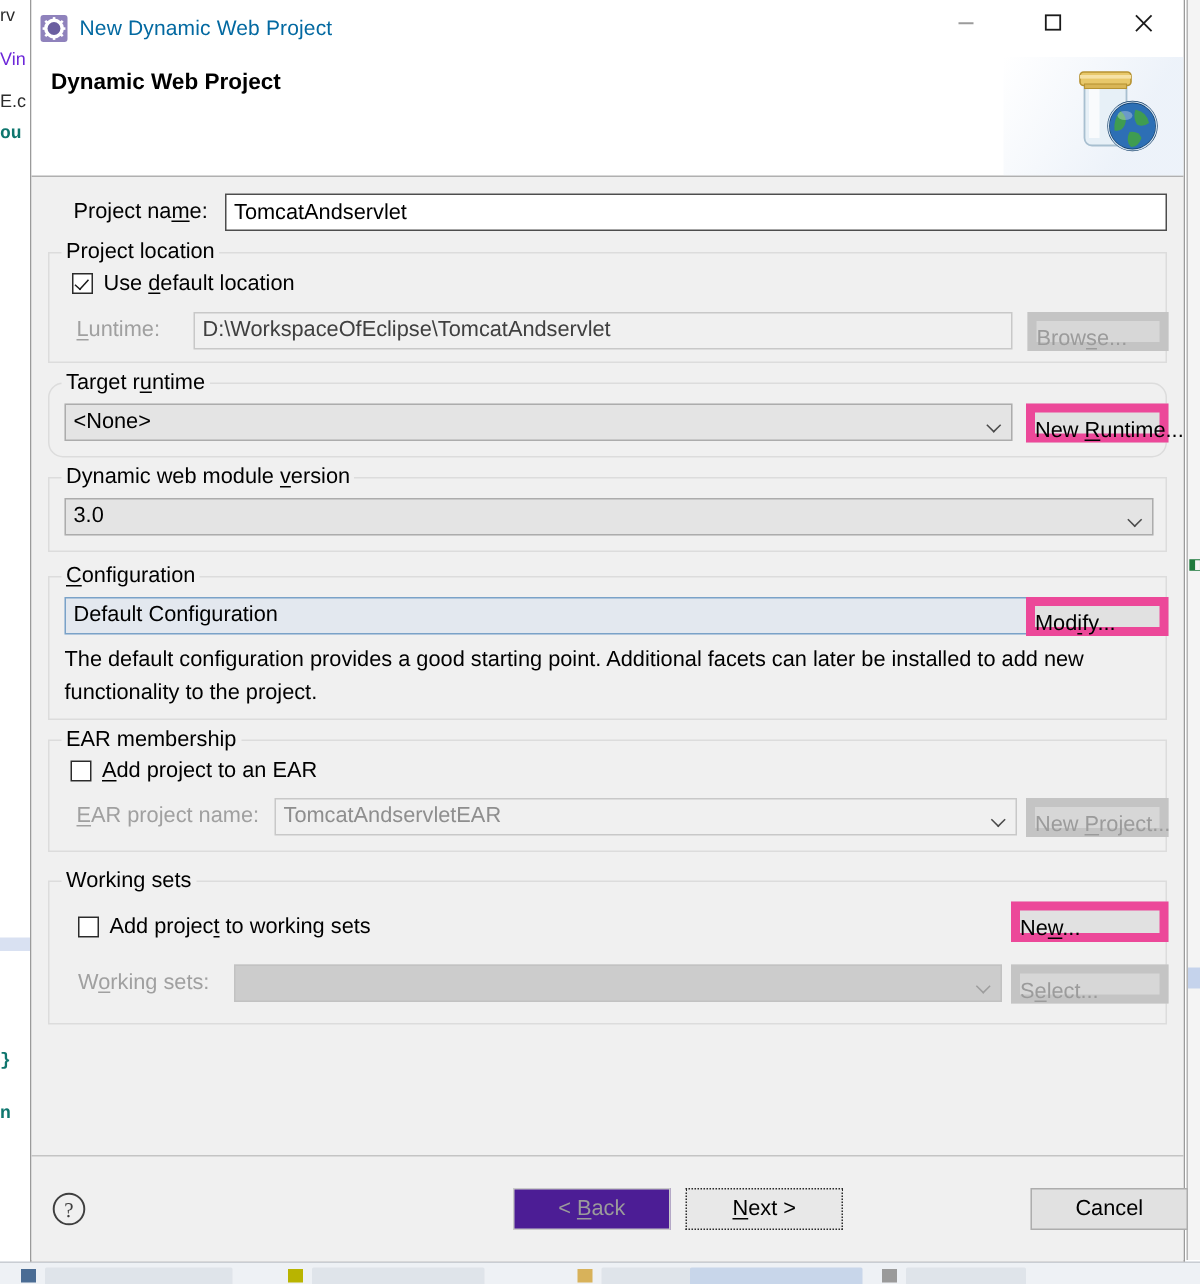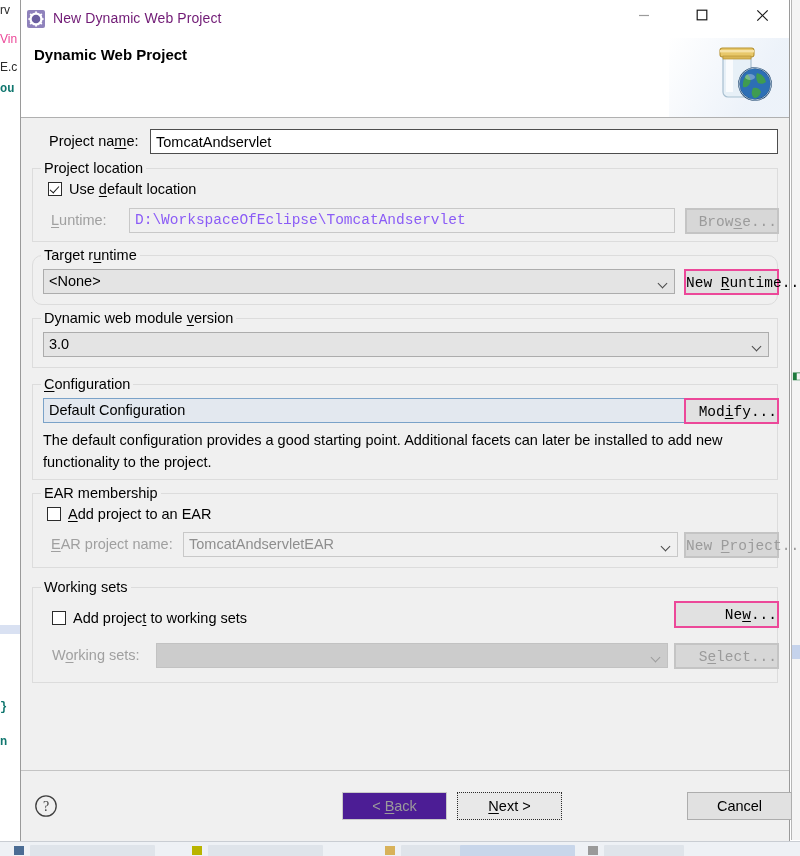--- a/index.html
+++ b/index.html
@@ -27,21 +27,21 @@
     border-right: 1px solid #c8c8c8;
   }
   .bg-code {
     position: absolute;
     font-family: "Liberation Sans", sans-serif;
     font-size: 12px;
     color: #2b2b2b;
     white-space: nowrap;
   }
   .bg-code.purple { color: #0f766e; font-weight: bold; font-family: Liberation Mono, monospace; }
-  .bg-code.blue   { color: #ec4899; }
+  .bg-code.blue   { color: #6d28d9; }
   .bg-rule {
     position: absolute;
     background: #d9e1f2;
     height: 9px;
   }
   .bg-right-strip {
     position: absolute;
     left: 791px; top: 0;
     width: 9px; height: 840px;
     background: #f4f4f4;
@@ -106,21 +106,21 @@
   }
   #title-icon {
     position: absolute;
     left: 5px; top: 9px;
     width: 20px; height: 20px;
   }
   #title-text {
     position: absolute;
     left: 32px; top: 10px;
     font-size: 14px;
-    color: #701a75;
+    color: #0369a1;
     letter-spacing: 0.1px;
   }
   .wbtn {
     position: absolute;
     top: 0;
     width: 46px; height: 30px;
     background: transparent;
     border: none;
     padding: 0;
     cursor: default;
@@ -249,23 +249,23 @@
     color: #000;
     white-space: nowrap;
   }
   .flabel.dim { color: #a0a0a0; }
 
   .textfield {
     position: absolute;
     box-sizing: border-box;
     border: 1px solid #c8c8c8;
     background: #f0f0f0;
-    font-family: Liberation Mono, monospace;
-    font-size: 14.5px;
-    color: #8b5cf6;
+    font-family: Liberation Sans, sans-serif;
+    font-size: 14.5px;
+    color: #404040;
     padding: 0 5px;
     line-height: 23px;
     white-space: nowrap;
     overflow: hidden;
   }
 
   .combo {
     position: absolute;
     box-sizing: border-box;
     border: 1px solid #acacac;
@@ -304,26 +304,26 @@
     width: 6px; height: 6px;
     border-right: 1.3px solid #4a4a4a;
     border-bottom: 1.3px solid #4a4a4a;
     transform: rotate(45deg);
   }
   .combo.disabled .arrow::before { border-color: #9d9d9d; }
 
   .btn {
     position: absolute;
     box-sizing: border-box;
-    border: 2px solid #ec4899;
+    border: 6px solid #ec4899;
     background: #e1e1e1;
-    font-family: Liberation Mono, monospace;
-    font-size: 14.5px;
-    color: #000;
-    text-align: right;
+    font-family: Liberation Sans, sans-serif;
+    font-size: 14.5px;
+    color: #000;
+    text-align: left;
     line-height: 24px;
     white-space: nowrap;
     cursor: default;
     padding: 0;
   }
   .btn.disabled {
     color: #9b9b9b;
     background: #d7d7d7;
     border-color: #c4c4c4;
   }

